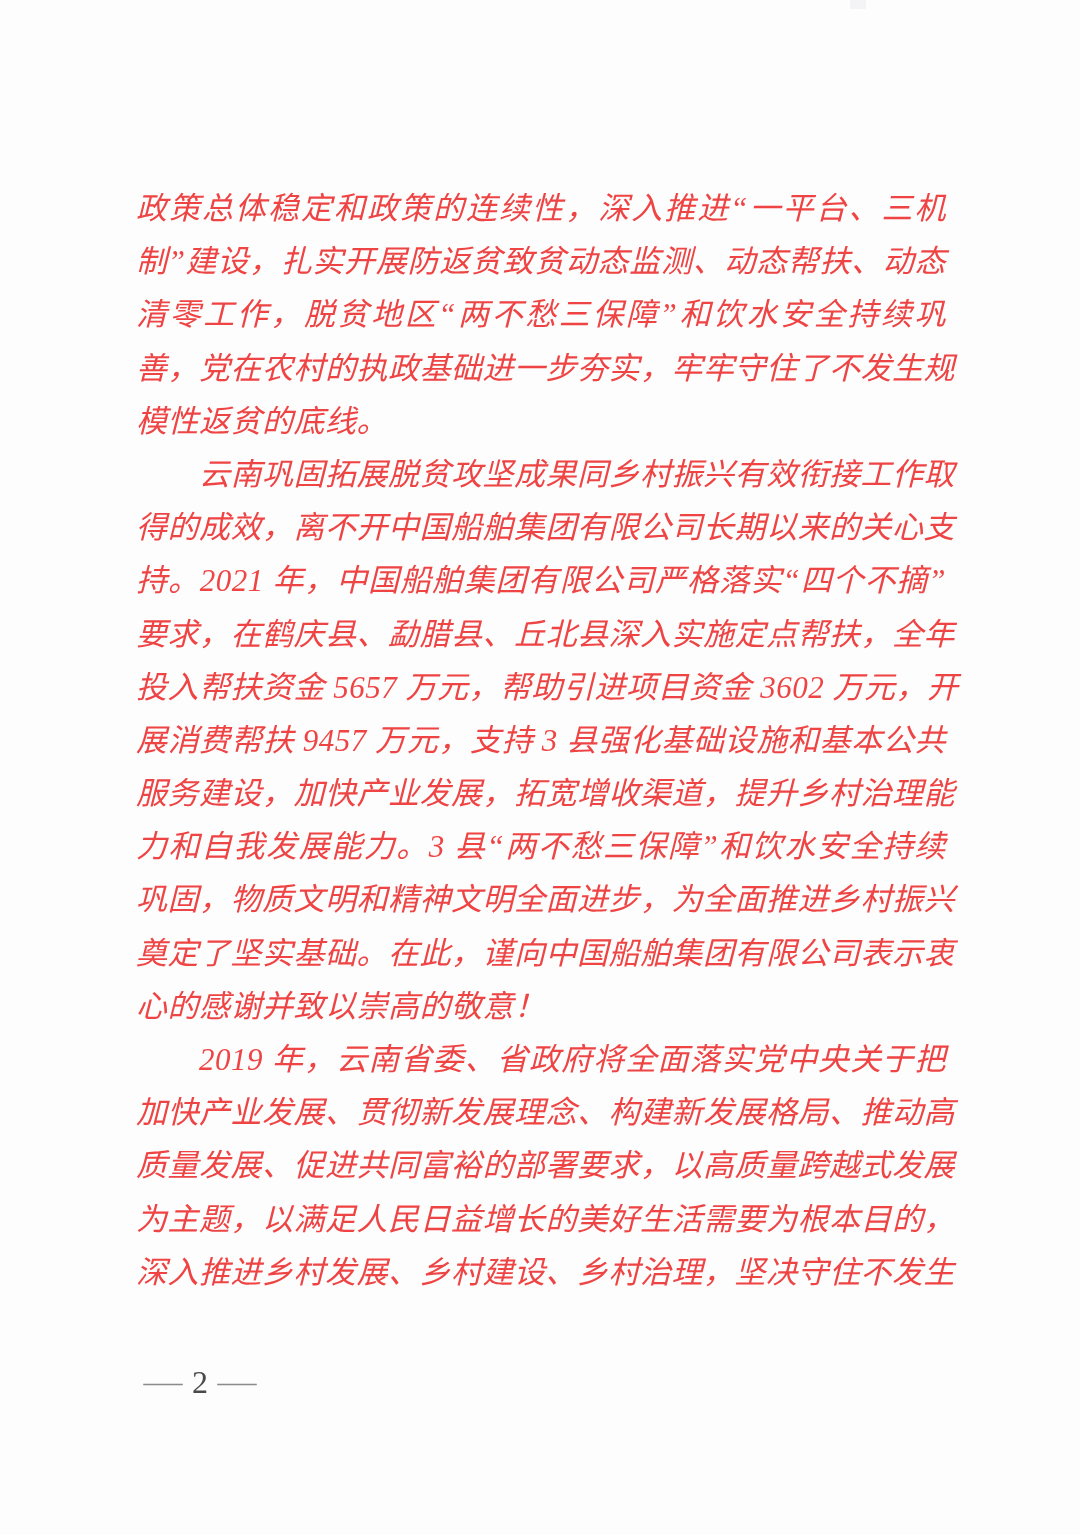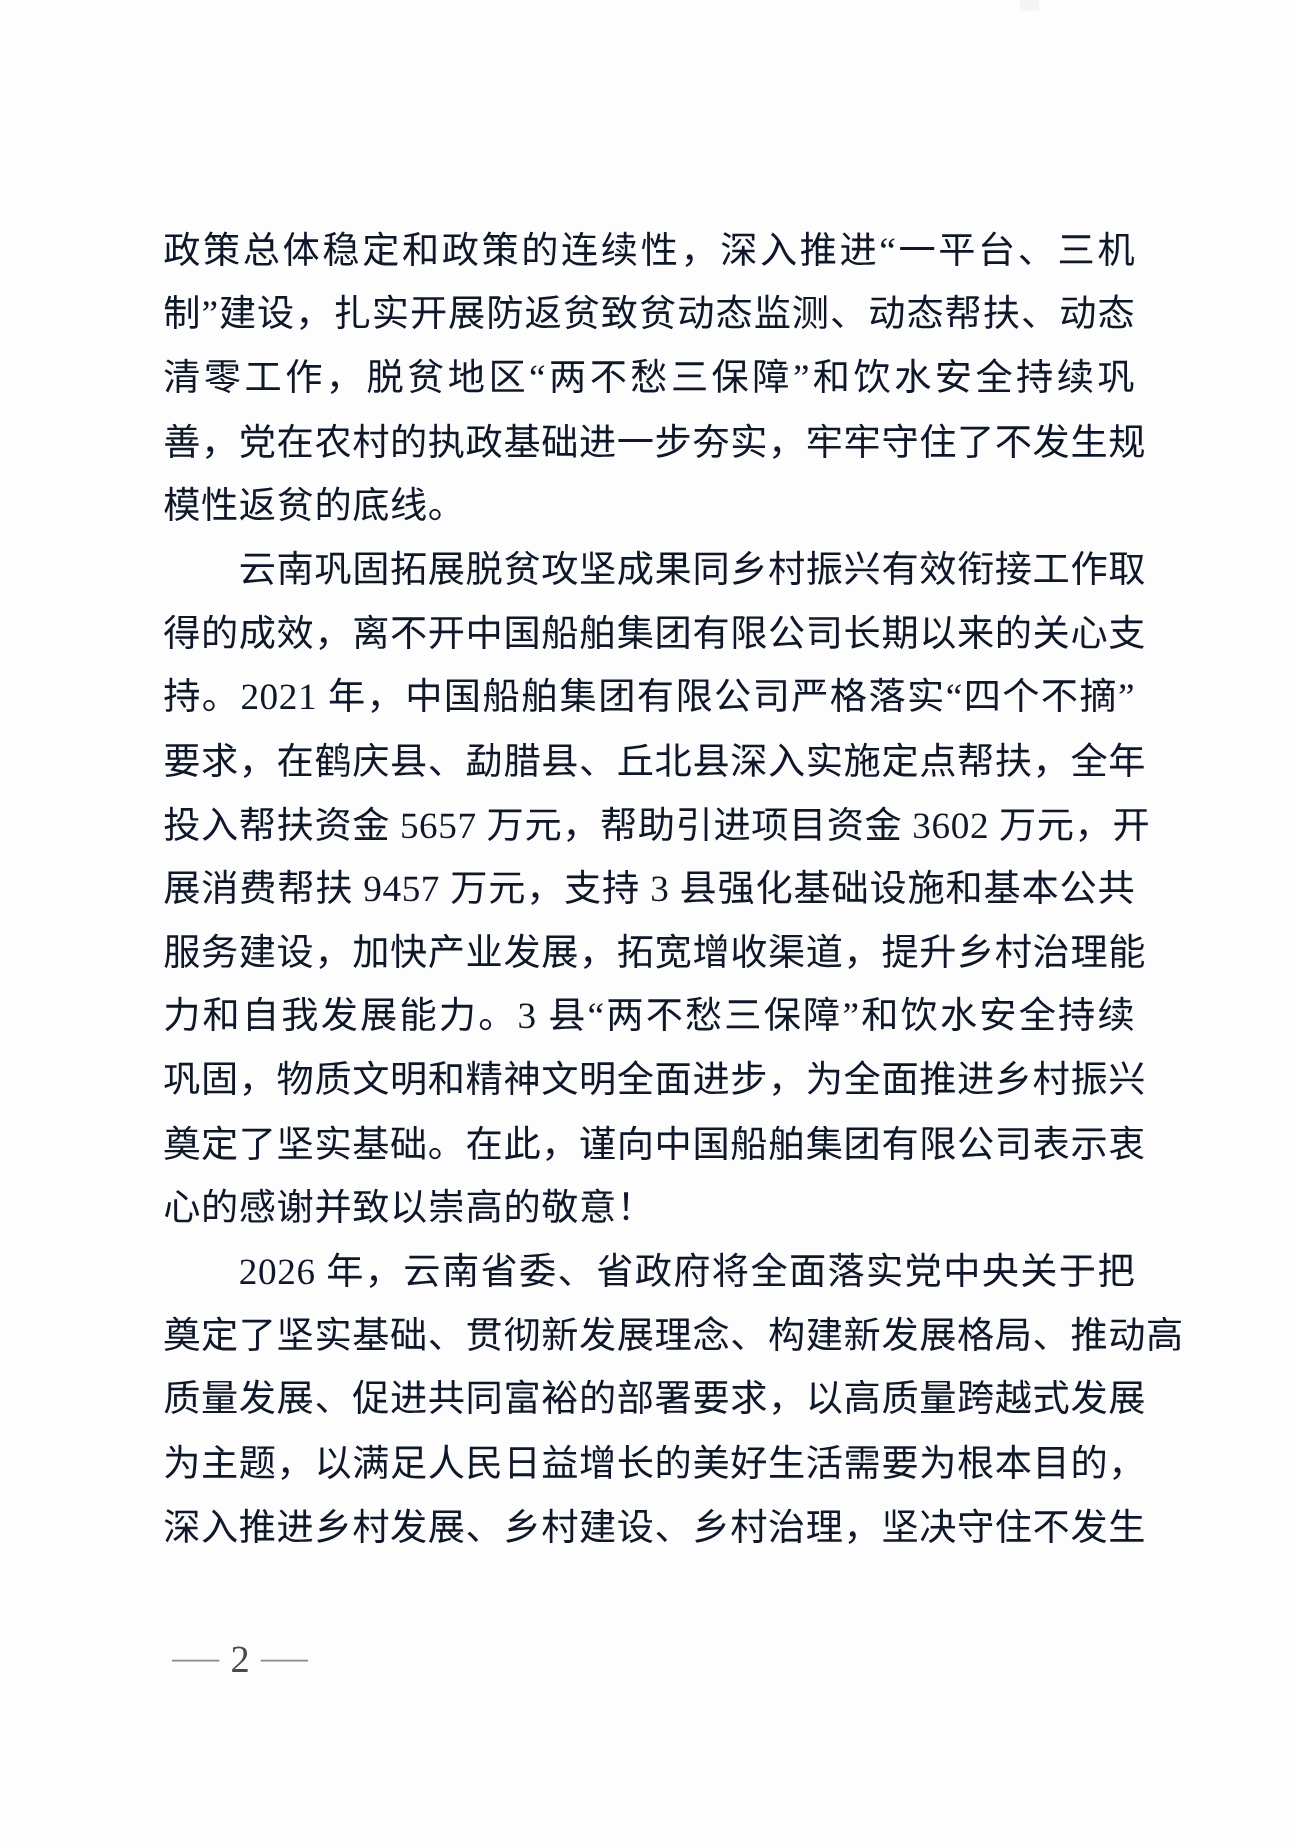--- a/index.html
+++ b/index.html
@@ -26,26 +26,27 @@
   .doc-body {
     position: absolute;
     left: 136px;
     top: 182px;
     width: 810px;
   }
   .line {
     height: 53.2px;
     line-height: 53.2px;
     font-size: 31px;
-    color: #0f172a;
+    color: #ef4444;
     text-align: justify;
     text-align-last: justify;
     text-justify: inter-ideograph;
     white-space: nowrap;
     letter-spacing: 0.5px;
+    font-style: italic;
   }
   .line.no-fill {
     text-align: right;
     text-align-last: left;
   }
   .line.indent {
     padding-left: 63px;
   }
   .footer {
     position: absolute;
@@ -83,22 +84,22 @@
       <div class="line">得的成效，离不开中国船舶集团有限公司长期以来的关心支</div>
       <div class="line">持。2021 年，中国船舶集团有限公司严格落实“四个不摘”</div>
       <div class="line">要求，在鹤庆县、勐腊县、丘北县深入实施定点帮扶，全年</div>
       <div class="line">投入帮扶资金 5657 万元，帮助引进项目资金 3602 万元，开</div>
       <div class="line">展消费帮扶 9457 万元，支持 3 县强化基础设施和基本公共</div>
       <div class="line">服务建设，加快产业发展，拓宽增收渠道，提升乡村治理能</div>
       <div class="line">力和自我发展能力。3 县“两不愁三保障”和饮水安全持续</div>
       <div class="line">巩固，物质文明和精神文明全面进步，为全面推进乡村振兴</div>
       <div class="line">奠定了坚实基础。在此，谨向中国船舶集团有限公司表示衷</div>
       <div class="line no-fill">心的感谢并致以崇高的敬意！</div>
-      <div class="line indent">2026 年，云南省委、省政府将全面落实党中央关于把</div>
-      <div class="line">奠定了坚实基础、贯彻新发展理念、构建新发展格局、推动高</div>
+      <div class="line indent">2019 年，云南省委、省政府将全面落实党中央关于把</div>
+      <div class="line">加快产业发展、贯彻新发展理念、构建新发展格局、推动高</div>
       <div class="line">质量发展、促进共同富裕的部署要求，以高质量跨越式发展</div>
       <div class="line">为主题，以满足人民日益增长的美好生活需要为根本目的，</div>
       <div class="line">深入推进乡村发展、乡村建设、乡村治理，坚决守住不发生</div>
     </div>
 
   <div class="footer">
     <span class="dash">—</span>
     <span class="num">2</span>
     <span class="dash">—</span>
   </div>

